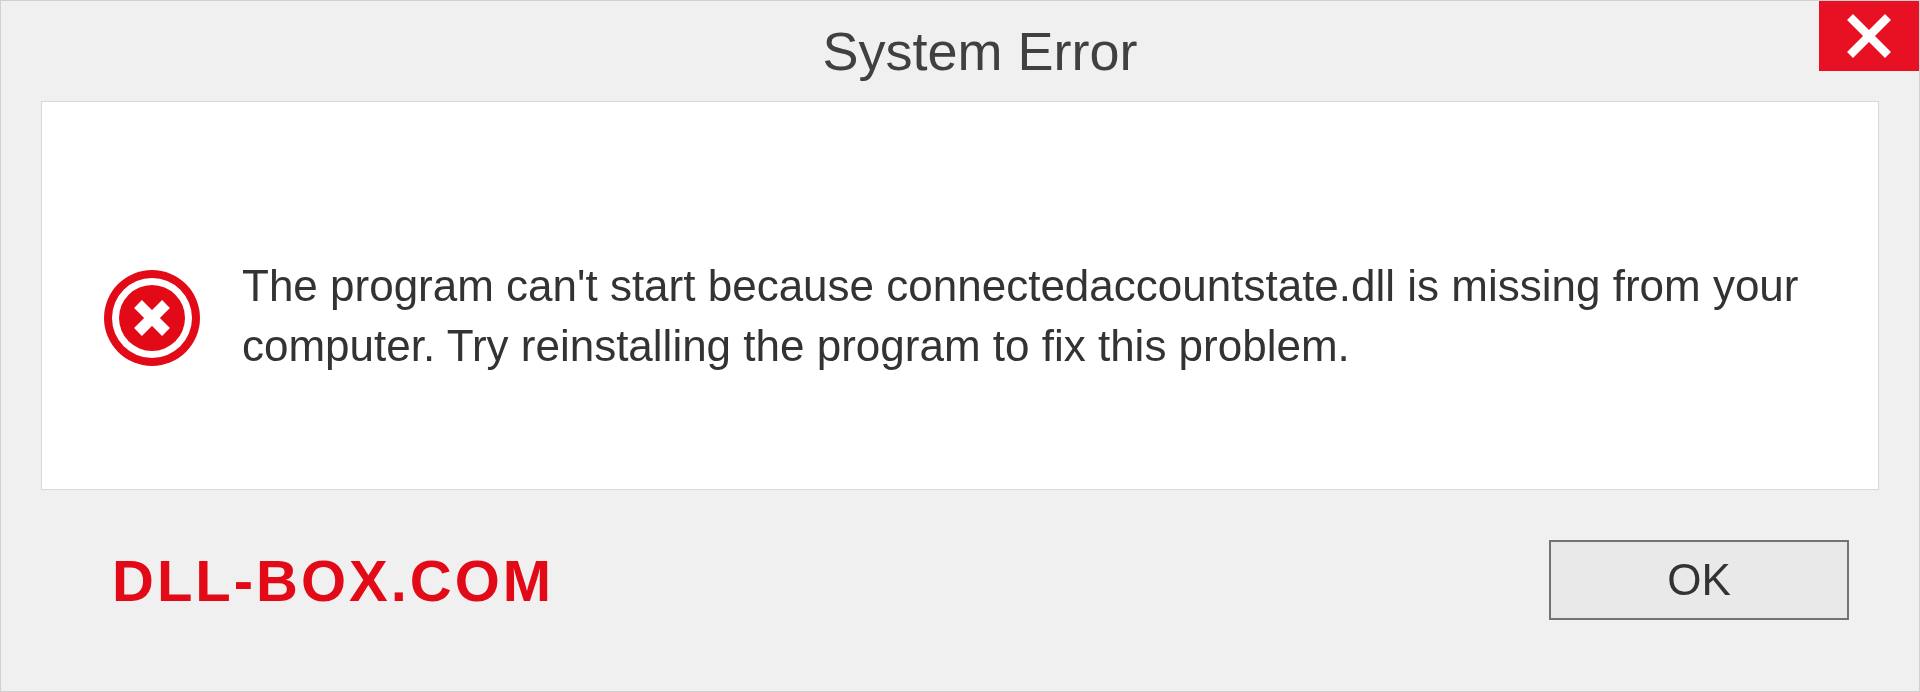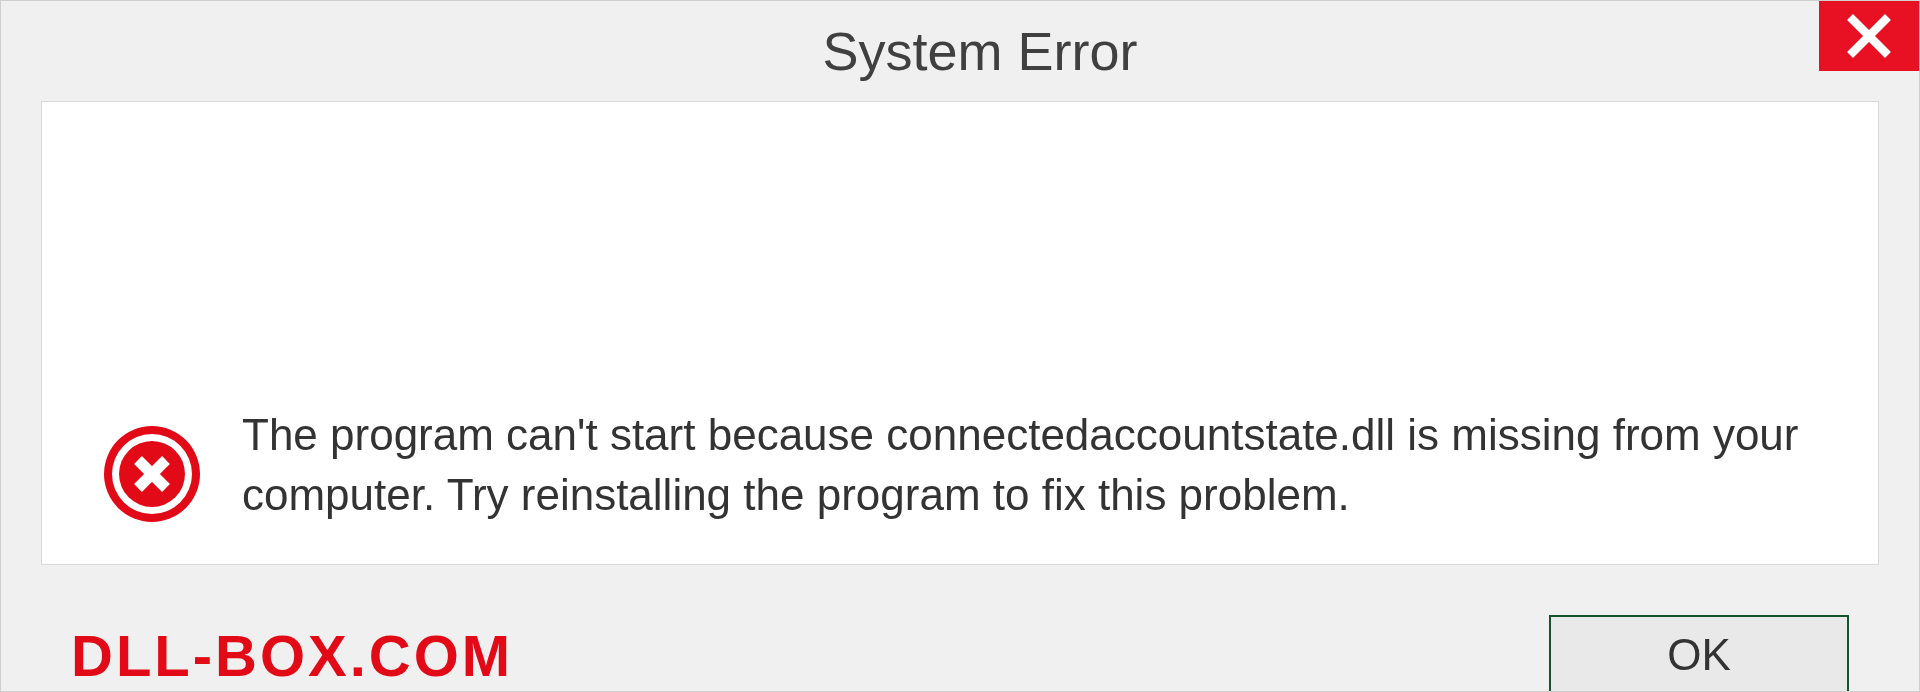--- a/index.html
+++ b/index.html
@@ -41,23 +41,23 @@
       cursor: pointer;
     }
     .close-btn svg {
       width: 48px;
       height: 48px;
     }
     .content-box {
       margin: 0 40px;
       background: #ffffff;
       border: 1px solid #d8d8d8;
-      height: 464px;
+      height: 389px;
       display: flex;
-      align-items: flex-end;
+      align-items: center;
       padding: 80px 60px 40px 60px;
     }
     .error-icon {
       flex-shrink: 0;
       width: 100px;
       height: 100px;
       margin-right: 40px;
       margin-top: 4px;
     }
     .message-text {
@@ -65,33 +65,34 @@
       line-height: 1.35;
       color: #333;
       font-weight: 400;
     }
     .footer {
       height: 180px;
       display: flex;
       align-items: center;
       justify-content: space-between;
       padding: 0 70px 0 70px;
+      margin-left: 41px;
     }
     .brand-text {
       font-size: 58px;
       font-weight: 800;
       color: #e20a17;
       letter-spacing: 3px;
       font-family: "Segoe UI", Arial, sans-serif;
     }
     .ok-btn {
       width: 300px;
       height: 80px;
       background: #e9e9e9;
-      border: 2px solid #14532d;
+      border: 2px solid #737373;
       font-size: 44px;
       color: #333;
       display: flex;
       align-items: center;
       justify-content: center;
       cursor: pointer;
       font-family: "Segoe UI", Tahoma, sans-serif;
     }
   </style>
 </head>

